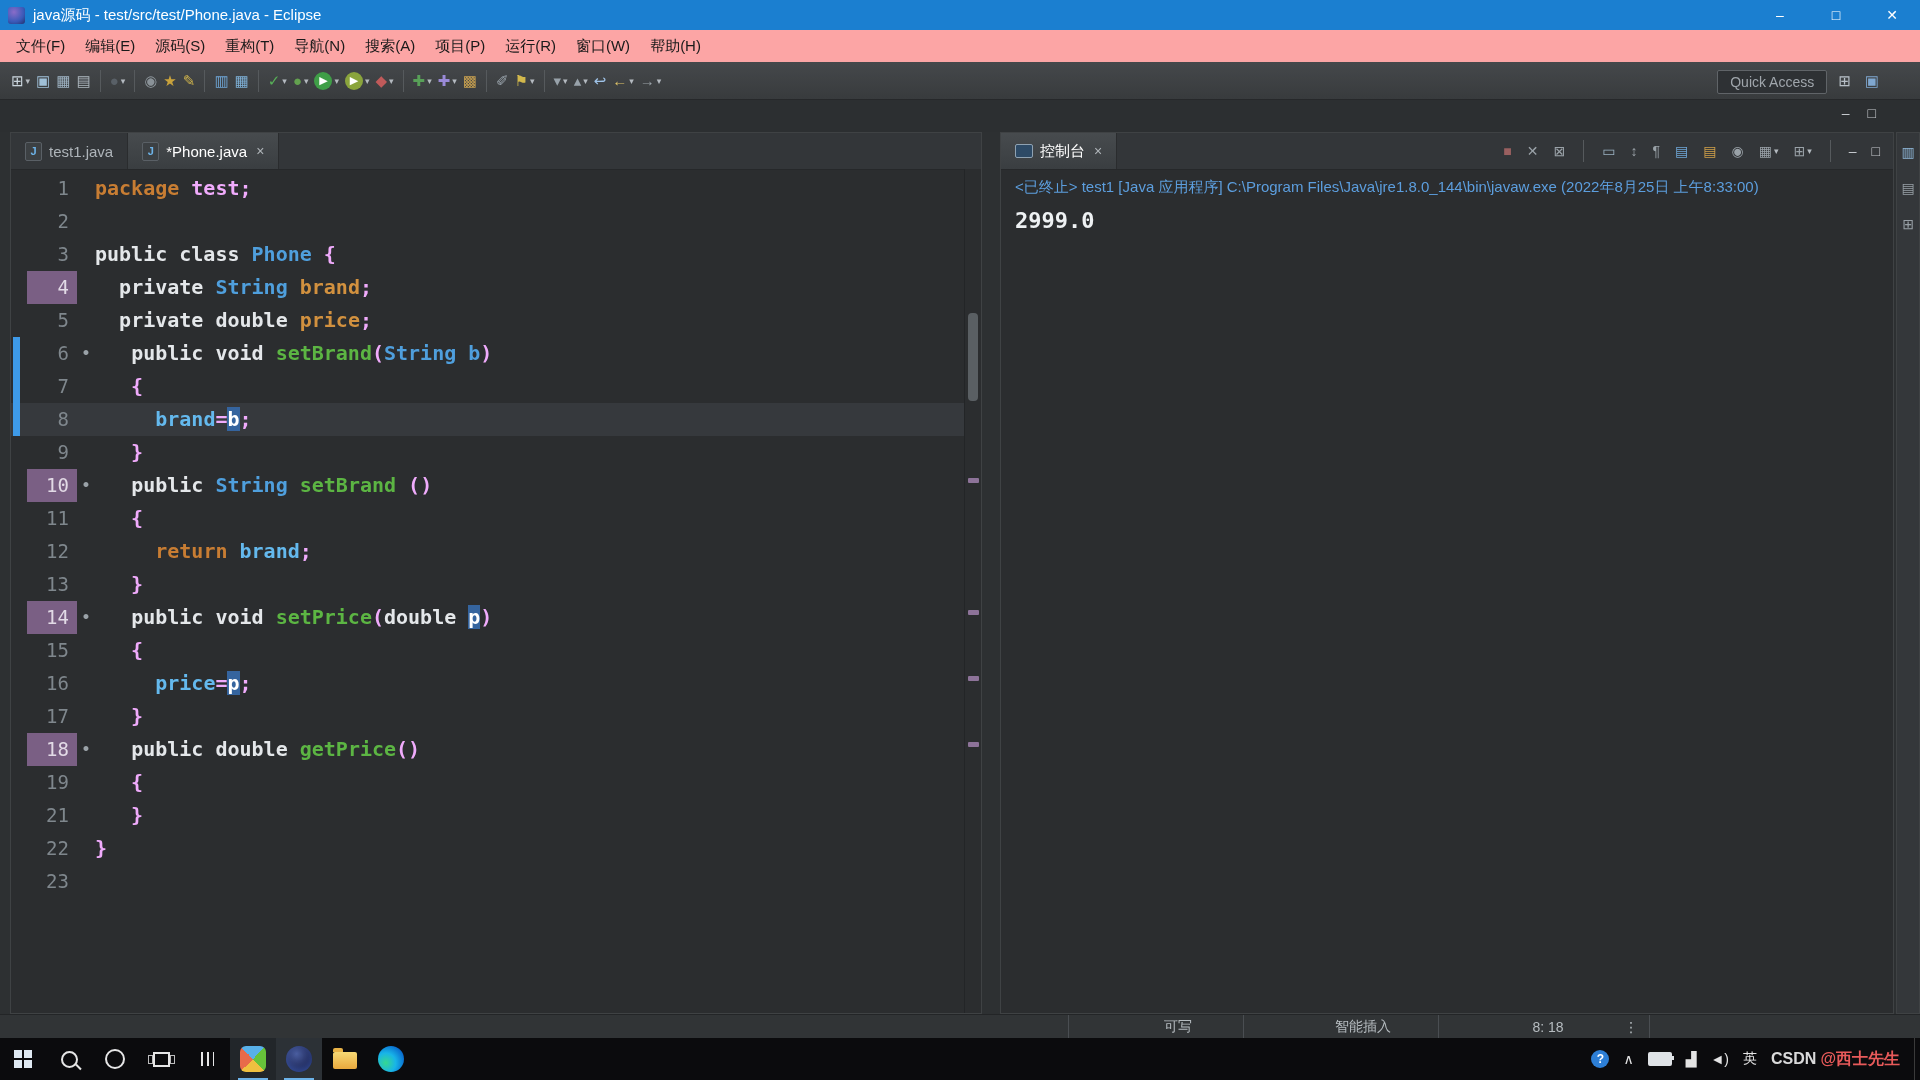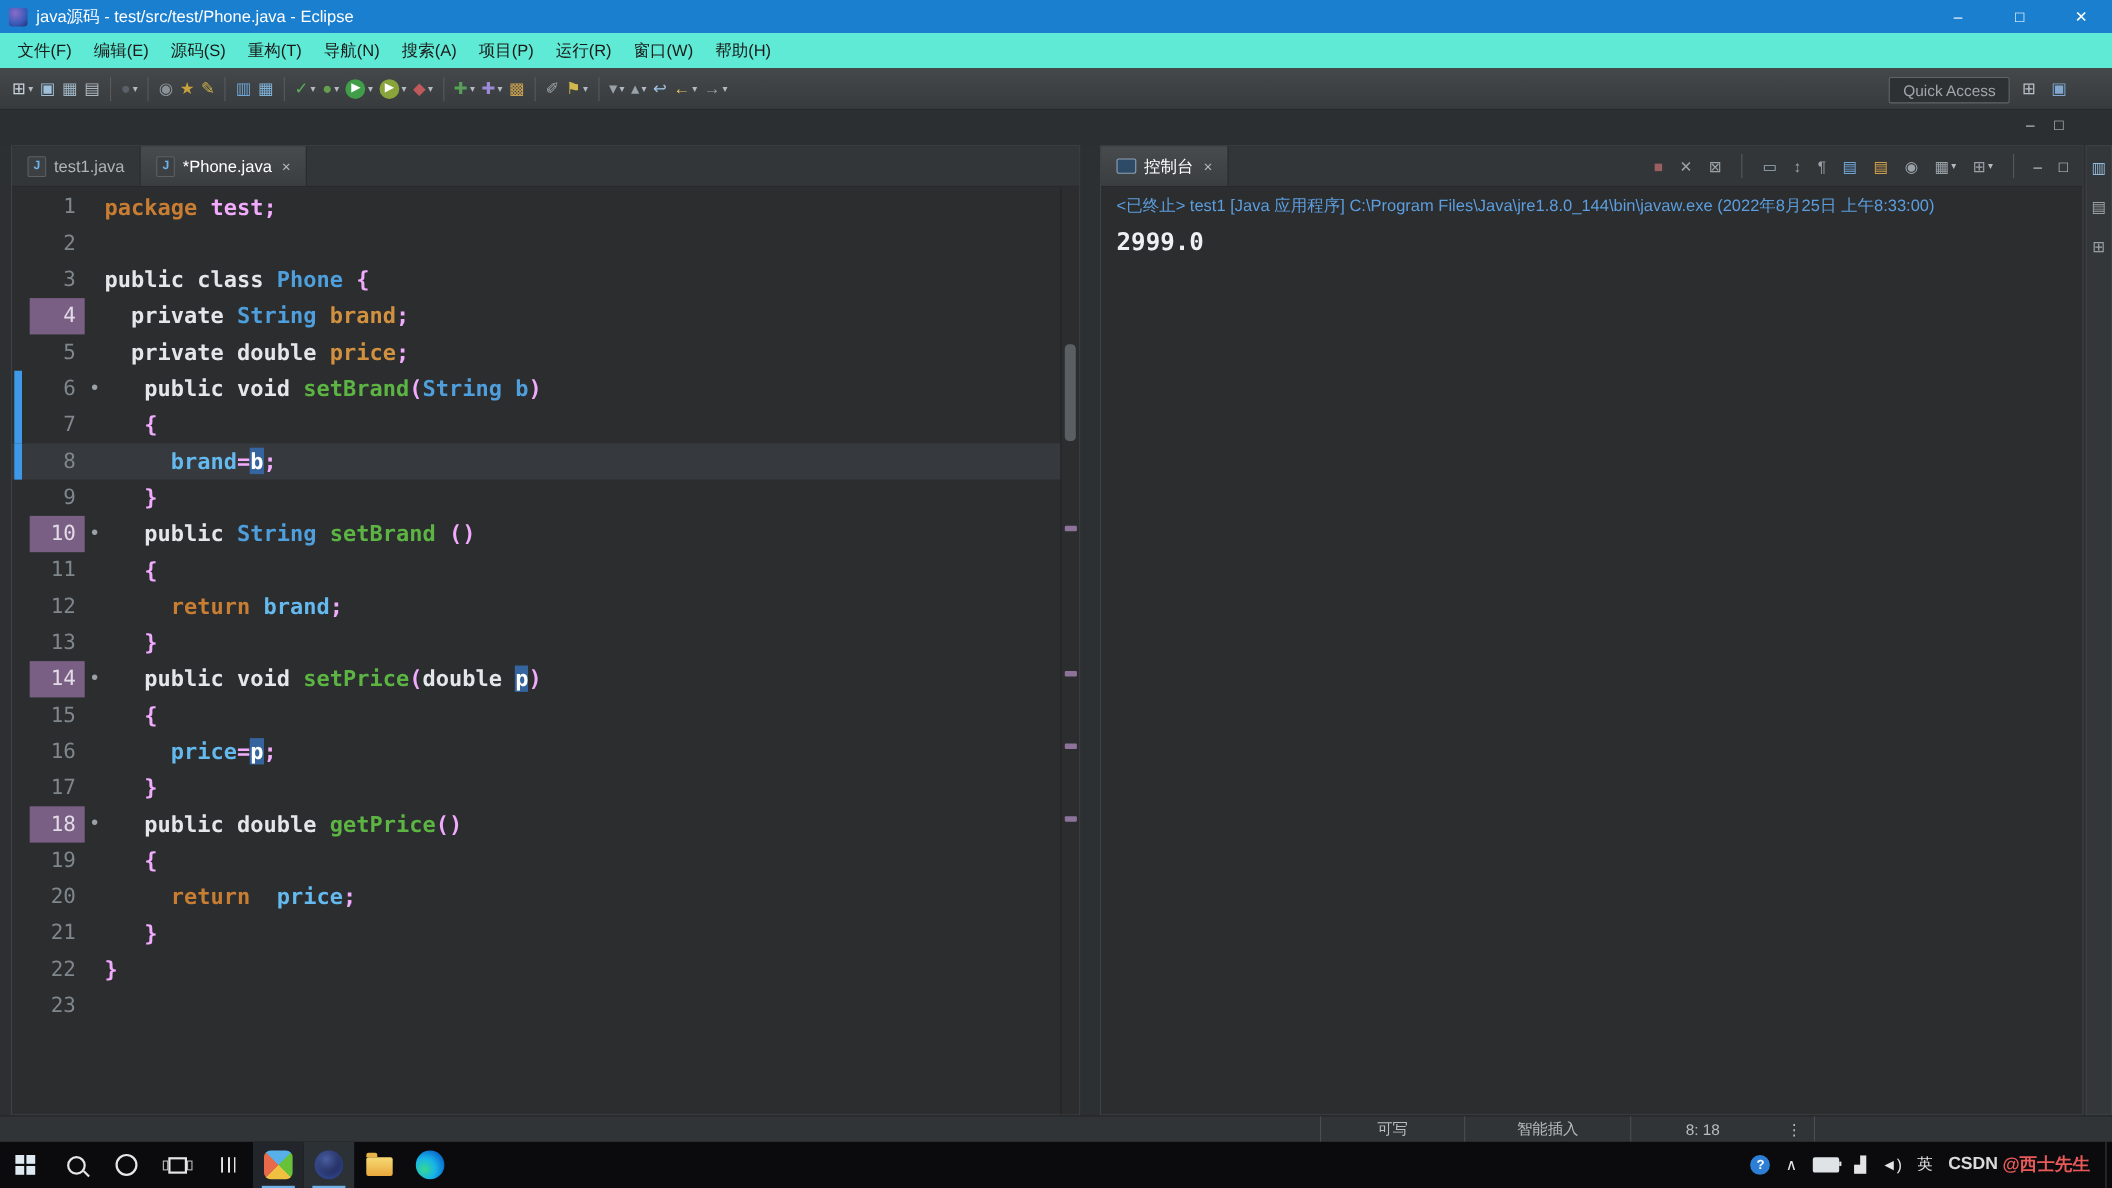--- a/index.html
+++ b/index.html
@@ -10,21 +10,21 @@
   }
   
   #titlebar{position:absolute;left:0;top:0;width:1920px;height:30px;background:#1b7fd0;
     display:flex;align-items:center;color:#fff;font-size:15px;}
   .title-icon{width:17px;height:17px;border-radius:3px;margin:0 8px 0 8px;
     background:radial-gradient(circle at 35% 30%,#8a6cc8,#3a5ab8 60%,#22306e);}
   .win-controls{margin-left:auto;display:flex;height:100%;}
   .win-btn{width:56px;height:100%;display:flex;align-items:center;justify-content:center;font-size:14px;color:#fff;}
   .win-btn.close{background:transparent;}
   
-  #menubar{position:absolute;left:0;top:30px;width:1920px;height:32px;background:#5eead4;
+  #menubar{position:absolute;left:0;top:30px;width:1920px;height:32px;background:#fca5a5;
     display:flex;align-items:center;padding-left:6px;box-sizing:border-box;}
   .menu-item{padding:5px 10px;font-size:15px;color:#1a1a1a;}
   
   #toolbar{position:absolute;left:0;top:62px;width:1920px;height:38px;
     background:linear-gradient(#45484b,#383b3d);border-bottom:1px solid #26282a;
     display:flex;align-items:center;padding:0 8px;box-sizing:border-box;}
   .tb-btn{height:26px;display:flex;align-items:center;justify-content:center;border-radius:3px;padding:0 2px;margin:0 1px;}
   .tb-glyph{font-size:15px;line-height:1;display:flex;align-items:center;justify-content:center;}
   .tb-glyph.round{width:18px;height:18px;border-radius:50%;font-size:11px;}
   .tb-dd{font-size:9px;color:#b4bac0;margin-left:2px;}
@@ -75,21 +75,21 @@
   #console-body{padding:8px 14px;}
   #console-header{font-size:15px;color:#5c9ede;margin-bottom:8px;}
   .console-out-line{font-family:"DejaVu Sans Mono",monospace;font-size:22px;font-weight:bold;color:#eef1f3;line-height:31px;}
   
   #right-strip{position:absolute;left:1896px;top:132px;width:24px;height:882px;background:#34373a;
     border:1px solid #3f4244;box-sizing:border-box;display:flex;flex-direction:column;align-items:center;padding-top:6px;gap:10px;}
   
   #statusbar{position:absolute;left:0;top:1014px;width:1920px;height:24px;background:#313436;
     border-top:1px solid #232527;display:flex;align-items:center;color:#b6bcc0;font-size:14px;}
   .stat-spacer{flex:1;}
-  .stat-cell{height:100%;display:flex;align-items:center;justify-content:center;border-left:1px solid #4a4e52;}
+  .stat-cell{height:100%;display:flex;align-items:center;justify-content:center;border-left:1px solid #4a4e52;padding-left:44px;}
   .stat-w1{width:130px;} .stat-w2{width:150px;} .stat-w3{width:130px;}
   .stat-more{width:36px;display:flex;align-items:center;justify-content:center;}
   .stat-tail{width:270px;height:100%;border-left:1px solid #4a4e52;}
   
   #taskbar{position:absolute;left:0;top:1038px;width:1920px;height:42px;background:#0b0b0d;
     display:flex;align-items:center;}
   .tb-sys{width:46px;height:42px;display:flex;align-items:center;justify-content:center;position:relative;}
   .win-logo{width:18px;height:18px;display:grid;grid-template-columns:1fr 1fr;grid-template-rows:1fr 1fr;gap:2px;}
   .win-logo span{background:#dfe9f2;}
   .search-glass{width:13px;height:13px;border:2px solid #e6e6e6;border-radius:50%;position:relative;}
@@ -395,26 +395,20 @@
         <div class="code"><span class="c-plain">   </span><span class="c-mod">public </span><span class="c-mod">double </span><span class="c-method">getPrice</span><span class="c-plain">()</span></div>
       </div>
       <div class="code-row">
         <div class="ann"></div>
         <div class="num">19</div>
         <div class="mark"></div>
         <div class="code"><span class="c-plain">   {</span></div>
       </div>
       <div class="code-row">
         <div class="ann"></div>
-        <div class="num">20</div>
-        <div class="mark"></div>
-        <div class="code"><span class="c-plain">     </span><span class="c-kw">return  </span><span class="c-var">price</span><span class="c-plain">;</span></div>
-      </div>
-      <div class="code-row">
-        <div class="ann"></div>
         <div class="num">21</div>
         <div class="mark"></div>
         <div class="code"><span class="c-plain">   }</span></div>
       </div>
       <div class="code-row">
         <div class="ann"></div>
         <div class="num">22</div>
         <div class="mark"></div>
         <div class="code"><span class="c-plain">}</span></div>
       </div>

